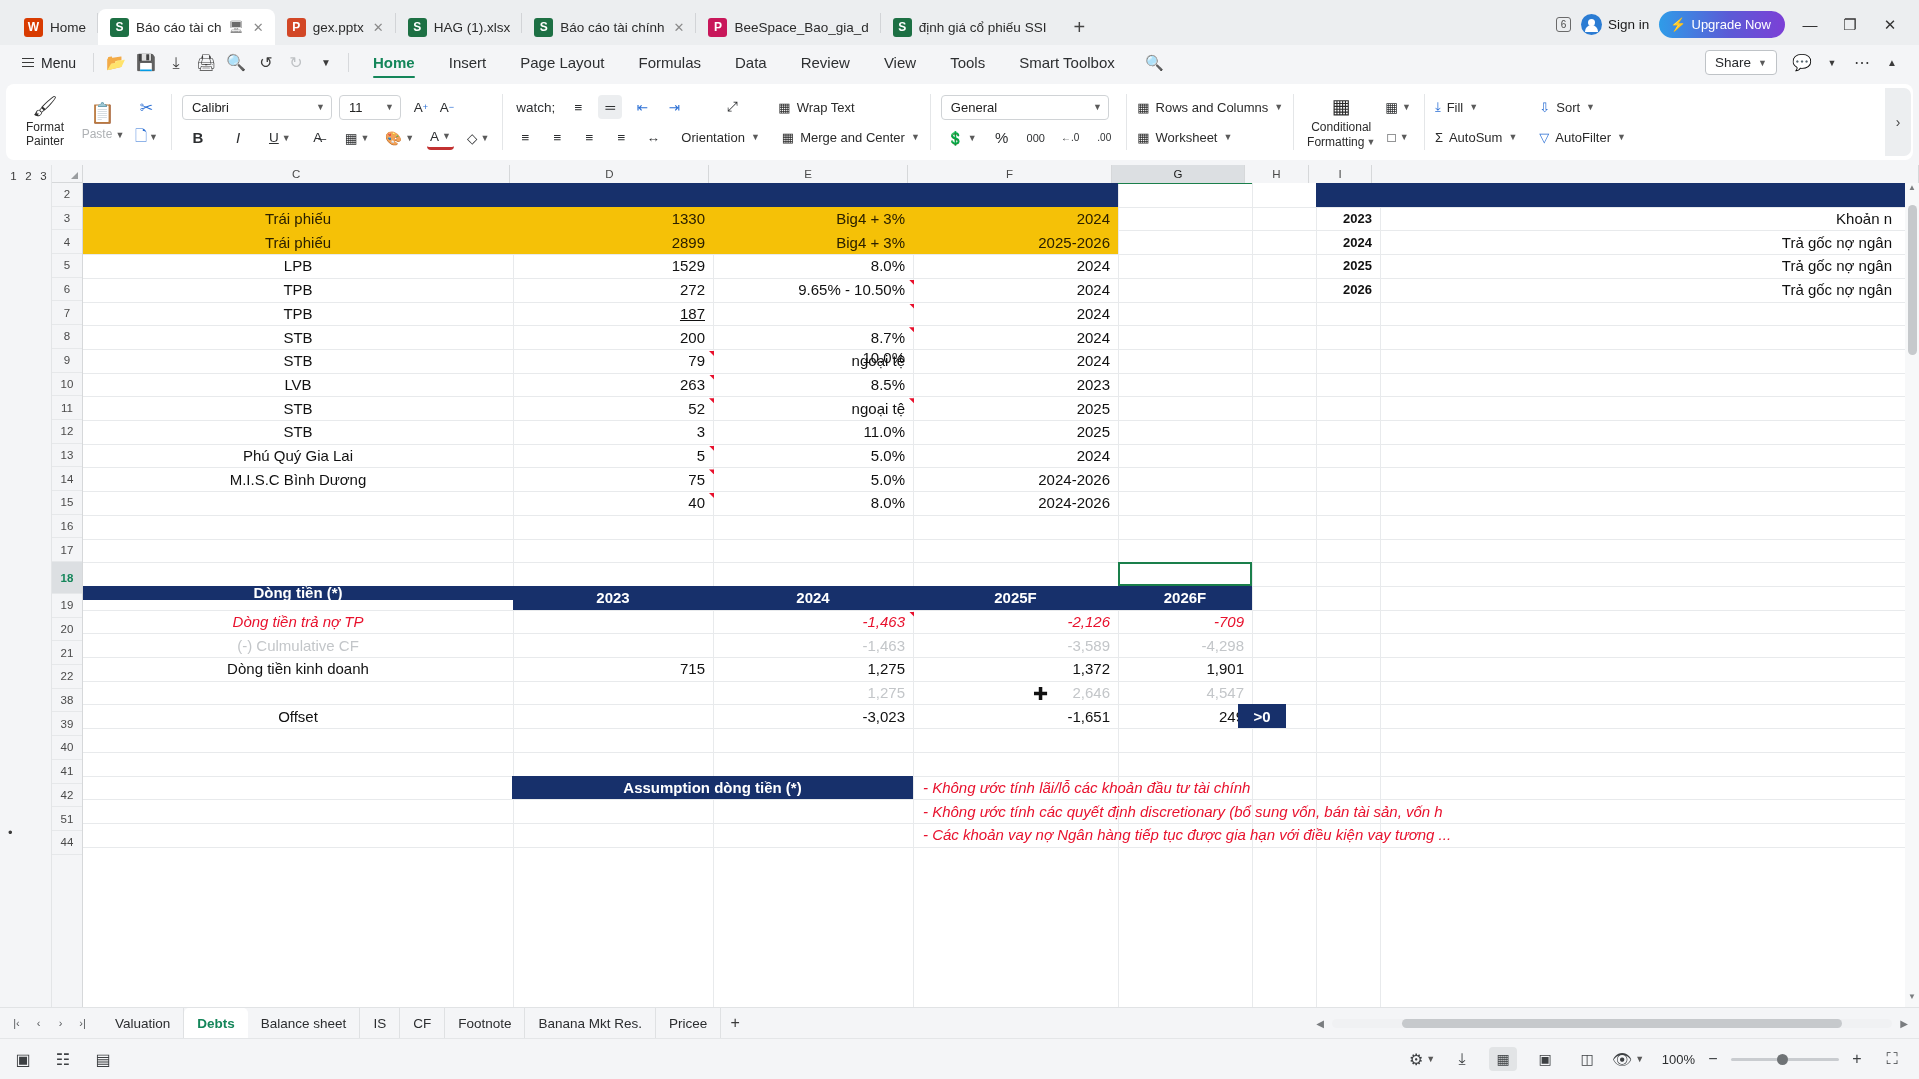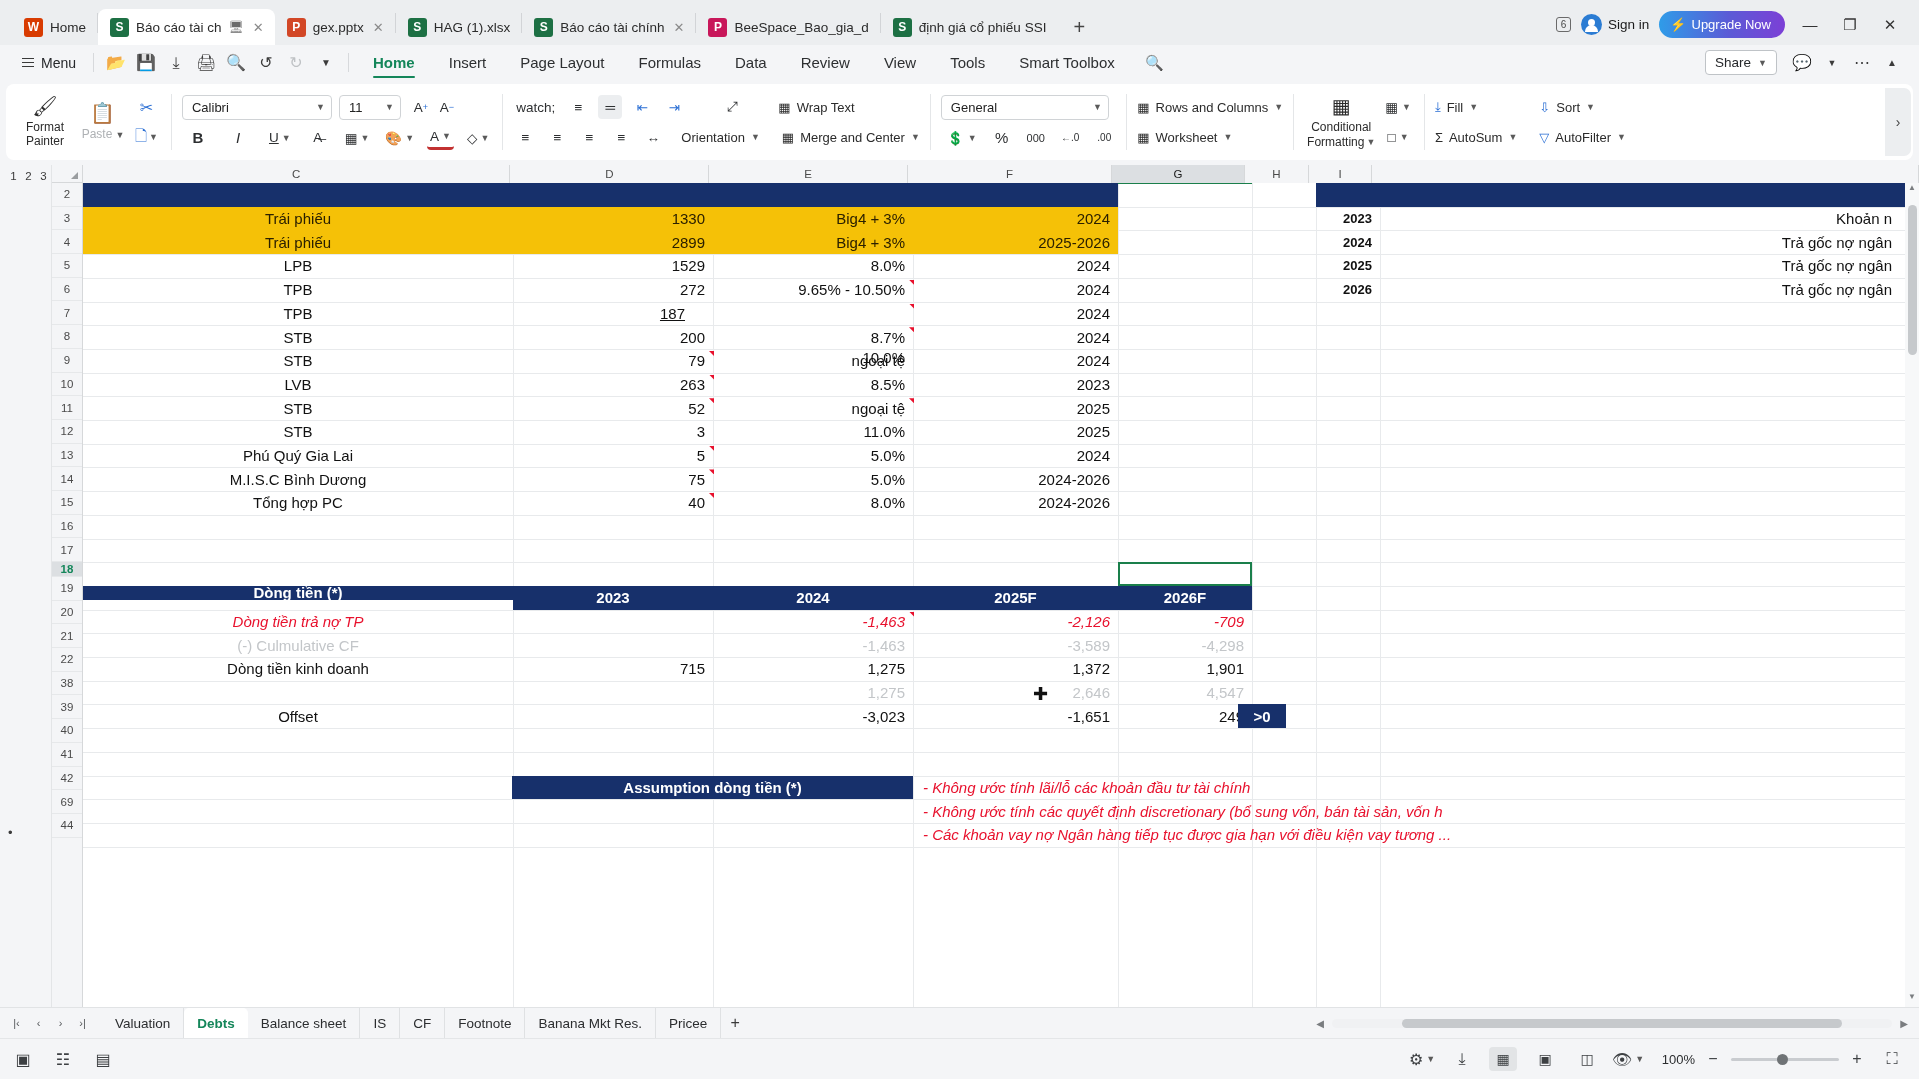--- a/index.html
+++ b/index.html
@@ -542,31 +542,31 @@
         <div class="rh" style="height: 23.7px;">8</div>
         <div class="rh" style="height: 23.7px;">9</div>
         <div class="rh" style="height: 23.7px;">10</div>
         <div class="rh" style="height: 23.7px;">11</div>
         <div class="rh" style="height: 23.7px;">12</div>
         <div class="rh" style="height: 23.7px;">13</div>
         <div class="rh" style="height: 23.7px;">14</div>
         <div class="rh" style="height: 23.7px;">15</div>
         <div class="rh" style="height: 23.7px;">16</div>
         <div class="rh" style="height: 23.7px;">17</div>
-        <div class="rh sel" style="height: 15px;">18</div>
+        <div class="rh sel" style="height: 32px;">18</div>
         <div class="rh" style="height: 23.7px;">19</div>
         <div class="rh" style="height: 23.7px;">20</div>
         <div class="rh" style="height: 23.7px;">21</div>
         <div class="rh" style="height: 23.7px;">22</div>
         <div class="rh" style="height: 23.7px;">38</div>
         <div class="rh" style="height: 23.7px;">39</div>
         <div class="rh" style="height: 23.7px;">40</div>
         <div class="rh" style="height: 23.7px;">41</div>
         <div class="rh" style="height: 23.7px;">42</div>
-        <div class="rh" style="height: 23.7px;">69</div>
+        <div class="rh" style="height: 23.7px;">51</div>
         <div class="rh" style="height: 23.7px;">44</div>
       </div>
 
     <div class="cells" id="cellarea">
       <div class="gridlines" id="gridlines">
           <div class="hline" style="top: 23.7px;"></div>
           <div class="hline" style="top: 47.4px;"></div>
           <div class="hline" style="top: 71.1px;"></div>
           <div class="hline" style="top: 94.8px;"></div>
           <div class="hline" style="top: 118.5px;"></div>
@@ -614,21 +614,21 @@
         <div class="cell gold rgt" style="left: 830px; top: 47.4px; width: 205px; height: 23.7px;">2025-2026</div>
         <div class="cell  ctr" style="left: 0px; top: 71.1px; width: 430px; height: 23.7px;">LPB</div>
         <div class="cell  rgt" style="left: 430px; top: 71.1px; width: 200px; height: 23.7px;">1529</div>
         <div class="cell  rgt" style="left: 630px; top: 71.1px; width: 200px; height: 23.7px;">8.0%</div>
         <div class="cell  rgt" style="left: 830px; top: 71.1px; width: 205px; height: 23.7px;">2024</div>
         <div class="cell  ctr" style="left: 0px; top: 94.8px; width: 430px; height: 23.7px;">TPB</div>
         <div class="cell  rgt" style="left: 430px; top: 94.8px; width: 200px; height: 23.7px;">272</div>
         <div class="cell  rgt" style="left: 630px; top: 94.8px; width: 200px; height: 23.7px;">9.65% - 10.50%</div>
         <div class="cell  rgt" style="left: 830px; top: 94.8px; width: 205px; height: 23.7px;">2024</div>
         <div class="cell  ctr" style="left: 0px; top: 118.5px; width: 430px; height: 23.7px;">TPB</div>
-        <div class="cell  rgt" style="left: 410px; top: 118.5px; width: 200px; height: 23.7px; text-decoration: underline;">187</div>
+        <div class="cell  rgt" style="left: 430px; top: 118.5px; width: 200px; height: 23.7px; text-decoration: underline;">187</div>
         <div class="cell  rgt" style="left: 630px; top: 118.5px; width: 200px; height: 23.7px; margin-top: 44px;">10.0%</div>
         <div class="cell  rgt" style="left: 830px; top: 118.5px; width: 205px; height: 23.7px;">2024</div>
         <div class="cell  ctr" style="left: 0px; top: 142.2px; width: 430px; height: 23.7px;">STB</div>
         <div class="cell  rgt" style="left: 430px; top: 142.2px; width: 200px; height: 23.7px;">200</div>
         <div class="cell  rgt" style="left: 630px; top: 142.2px; width: 200px; height: 23.7px;">8.7%</div>
         <div class="cell  rgt" style="left: 830px; top: 142.2px; width: 205px; height: 23.7px;">2024</div>
         <div class="cell  ctr" style="left: 0px; top: 165.9px; width: 430px; height: 23.7px;">STB</div>
         <div class="cell  rgt" style="left: 430px; top: 165.9px; width: 200px; height: 23.7px;">79</div>
         <div class="cell  rgt" style="left: 630px; top: 165.9px; width: 200px; height: 23.7px;">ngoại tệ</div>
         <div class="cell  rgt" style="left: 830px; top: 165.9px; width: 205px; height: 23.7px;">2024</div>
@@ -645,21 +645,20 @@
         <div class="cell  rgt" style="left: 630px; top: 237px; width: 200px; height: 23.7px;">11.0%</div>
         <div class="cell  rgt" style="left: 830px; top: 237px; width: 205px; height: 23.7px;">2025</div>
         <div class="cell  ctr" style="left: 0px; top: 260.7px; width: 430px; height: 23.7px;">Phú Quý Gia Lai</div>
         <div class="cell  rgt" style="left: 430px; top: 260.7px; width: 200px; height: 23.7px;">5</div>
         <div class="cell  rgt" style="left: 630px; top: 260.7px; width: 200px; height: 23.7px;">5.0%</div>
         <div class="cell  rgt" style="left: 830px; top: 260.7px; width: 205px; height: 23.7px;">2024</div>
         <div class="cell  ctr" style="left: 0px; top: 284.4px; width: 430px; height: 23.7px;">M.I.S.C Bình Dương</div>
         <div class="cell  rgt" style="left: 430px; top: 284.4px; width: 200px; height: 23.7px;">75</div>
         <div class="cell  rgt" style="left: 630px; top: 284.4px; width: 200px; height: 23.7px;">5.0%</div>
         <div class="cell  rgt" style="left: 830px; top: 284.4px; width: 205px; height: 23.7px;">2024-2026</div>
-        <div class="cell  ctr" style="left: 0px; top: 308.1px; width: 430px; height: 23.7px;">Tổng hợp PC</div>
         <div class="cell  rgt" style="left: 430px; top: 308.1px; width: 200px; height: 23.7px;">40</div>
         <div class="cell  rgt" style="left: 630px; top: 308.1px; width: 200px; height: 23.7px;">8.0%</div>
         <div class="cell  rgt" style="left: 830px; top: 308.1px; width: 205px; height: 23.7px;">2024-2026</div>
         <div class="rtick" style="left: 626px; top: 167.9px;"></div>
         <div class="rtick" style="left: 626px; top: 191.6px;"></div>
         <div class="rtick" style="left: 626px; top: 215.3px;"></div>
         <div class="rtick" style="left: 626px; top: 262.7px;"></div>
         <div class="rtick" style="left: 626px; top: 286.4px;"></div>
         <div class="rtick" style="left: 626px; top: 310.1px;"></div>
         <div class="rtick" style="left: 826px; top: 96.8px;"></div>

